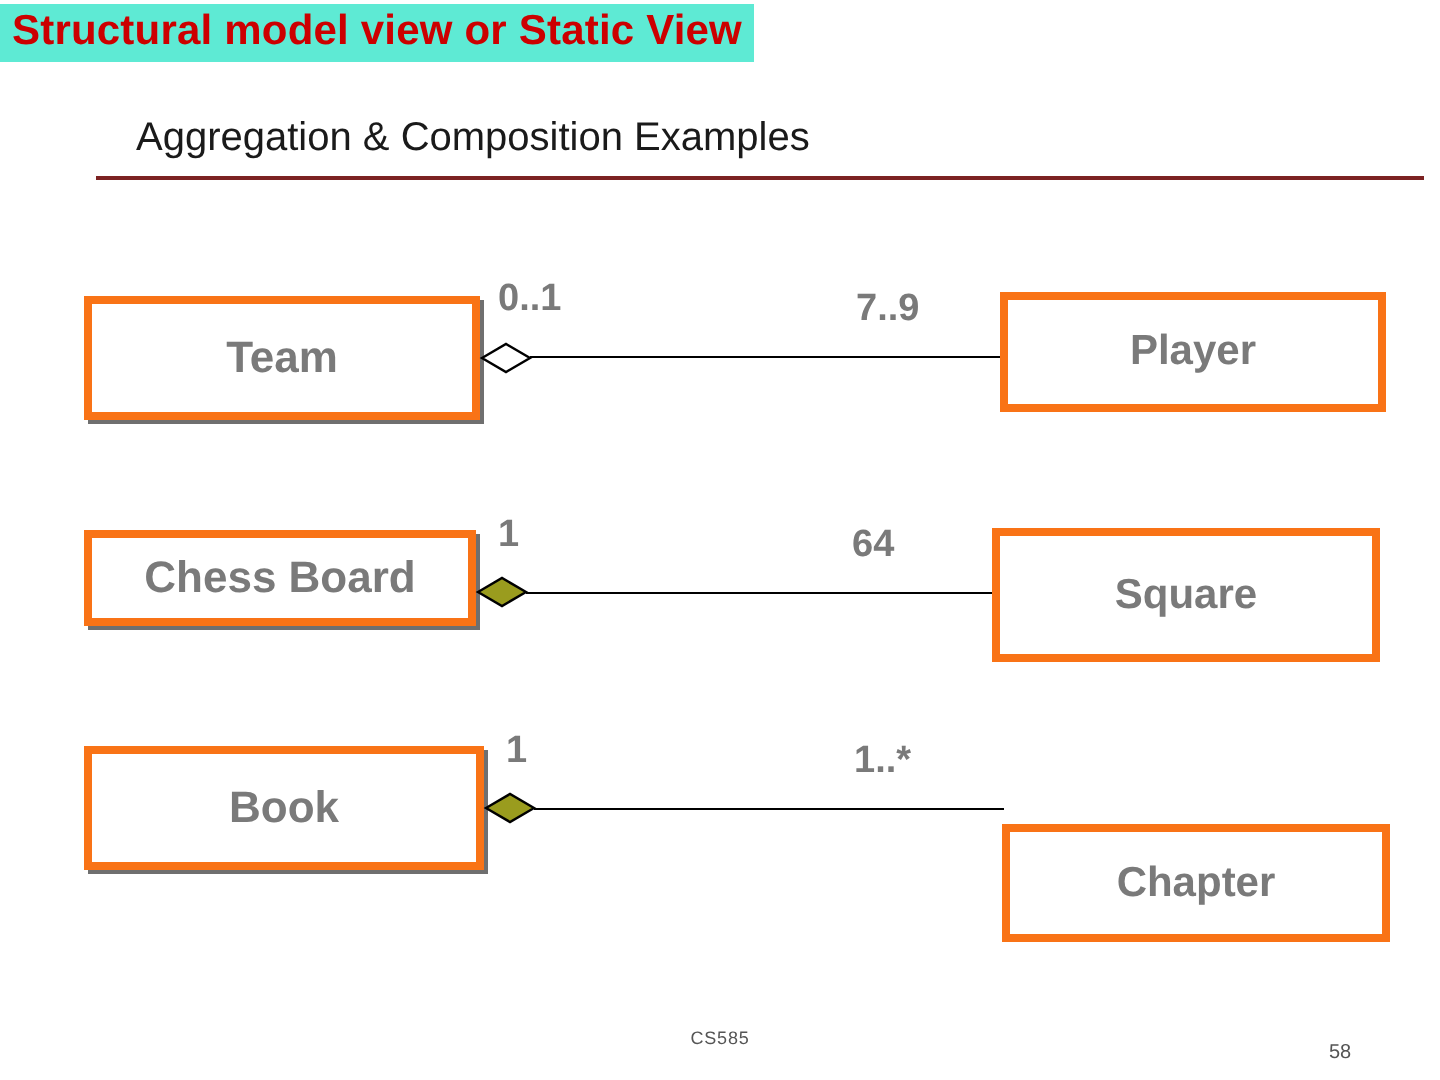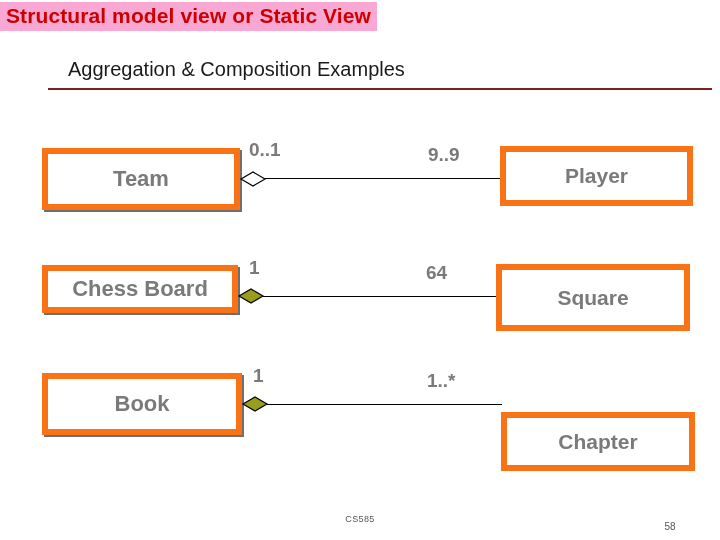--- a/index.html
+++ b/index.html
@@ -13,21 +13,21 @@
     position: relative;
     overflow: hidden;
     font-family: "Liberation Sans", sans-serif;
   }
 
   
   #slide-title {
     position: absolute;
     left: 0px;
     top: 2px;
-    background: #f9a8d4;
+    background: #5eead4;
     color: #cc0000;
     font-size: 21px;
     font-weight: bold;
     letter-spacing: 0.1px;
     padding: 3px 6px 4px 6px;
     white-space: nowrap;
     line-height: 1.05;
   }
 
   
@@ -58,21 +58,21 @@
     height: 540px;
   }
 
   .uml-row { position: absolute; left: 0; width: 720px; }
 
   
   .uml-box {
     position: absolute;
     box-sizing: border-box;
     background: #ffffff;
-    border: 6px solid #f97316;
+    border: 4px solid #f97316;
     color: #7a7a7a;
     font-weight: bold;
     display: flex;
     align-items: center;
     justify-content: center;
     text-align: center;
     line-height: 1.1;
   }
   .uml-box.shadowed {
     box-shadow: 2px 2px 0 0 #6f6f6f;
@@ -141,21 +141,21 @@
     <div class="mult" style="left:249px; top:140px;text-align:center;">0..1</div>
 
     <div class="diamond" style="left:240px; top:171px;">
       <svg width="26" height="16" viewBox="0 0 26 16">
         <polygon points="1,8 13,1 25,8 13,15" fill="#ffffff" stroke="#000000" stroke-width="1.2"></polygon>
       </svg>
     </div>
 
     <div class="assoc-line" style="left:265px; top:178px; width:236px;"></div>
 
-    <div class="mult" style="left:428px; top:145px;">9..9</div>
+    <div class="mult" style="left:428px; top:145px;">7..9</div>
 
     <div class="uml-box" style="left:500px; top:146px; width:193px; height:60px; font-size:21px;">Player</div>
   </div>
 
   <div class="uml-row" style="top:0">
 
     <div class="uml-box shadowed" style="left:42px; top:265px; width:196px; height:48px; font-size:22px;">Chess Board</div>
 
     <div class="mult" style="left:249px; top:258px;">1</div>
 

